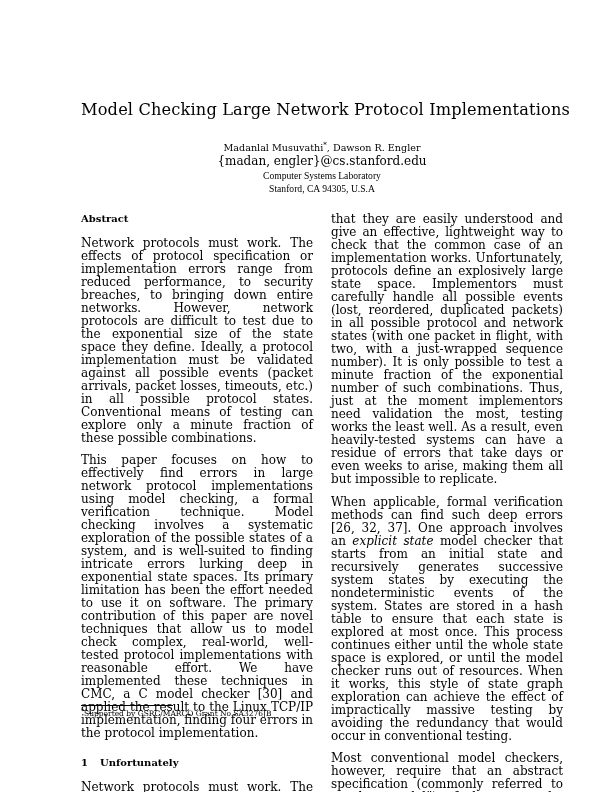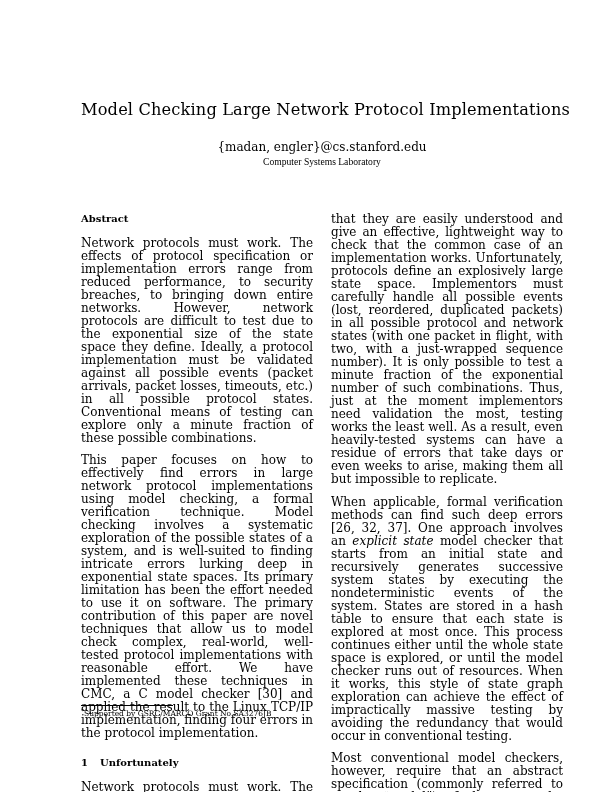--- a/index.html
+++ b/index.html
@@ -125,24 +125,26 @@
   }
 </style>
 </head>
 <body>
 
 <div class="page">
 
   <div class="title-block">
     <h1 class="paper-title">Model Checking Large Network Protocol Implementations</h1>
 
+    <p class="author-line"><span>Madanlal Musuvathi</span><span class="fn-mark">*</span><span>, Dawson R. Engler</span></p>
 
     <p class="email-line">{madan, engler}@cs.stanford.edu</p>
 
     <p class="affil-line">Computer Systems Laboratory</p>
+    <p class="affil-line">Stanford, CA 94305, U.S.A</p>
   </div>
 
   <div class="col col-left">
 
     <h2 class="section-head">Abstract</h2>
 
     <p class="body">Network protocols must work. The effects of protocol specification or implementation errors range from reduced performance, to security breaches, to bringing down entire networks. However, network protocols are difficult to test due to the exponential size of the state space they define. Ideally, a protocol implementation must be validated against all possible events (packet arrivals, packet losses, timeouts, etc.) in all possible protocol states. Conventional means of testing can explore only a minute fraction of these possible combinations.</p>
     <p class="body">This paper focuses on how to effectively find errors in large network protocol implementations using model checking, a formal verification technique. Model checking involves a systematic exploration of the possible states of a system, and is well-suited to finding intricate errors lurking deep in exponential state spaces. Its primary limitation has been the effort needed to use it on software. The primary contribution of this paper are novel techniques that allow us to model check complex, real-world, well-tested protocol implementations with reasonable effort. We have implemented these techniques in CMC, a C model checker [30] and applied the result to the Linux TCP/IP implementation, finding four errors in the protocol implementation.</p>
 
     <h2 class="section-head intro-head"><span class="secnum">1</span><span>Unfortunately</span></h2>

